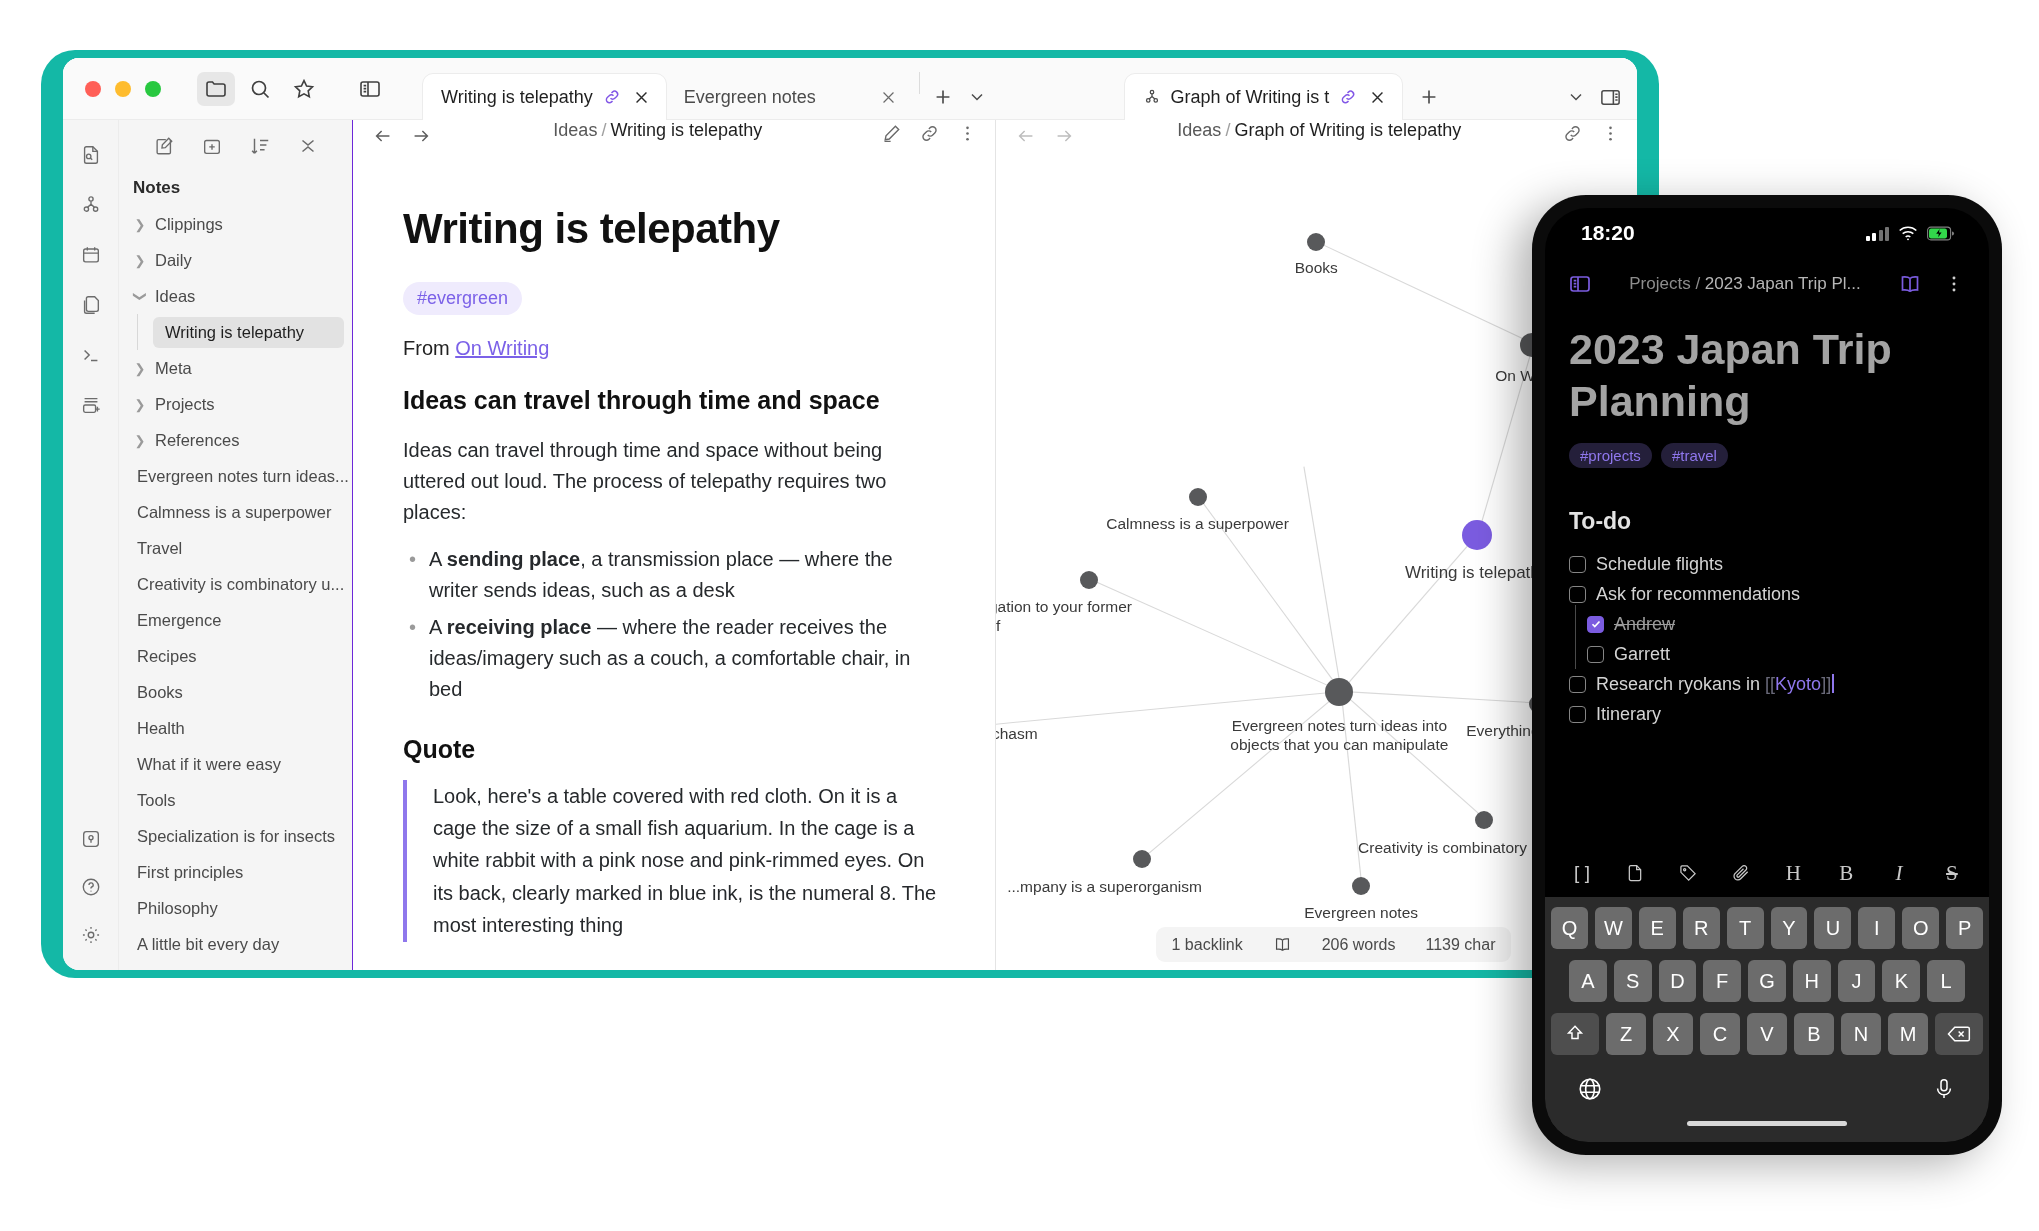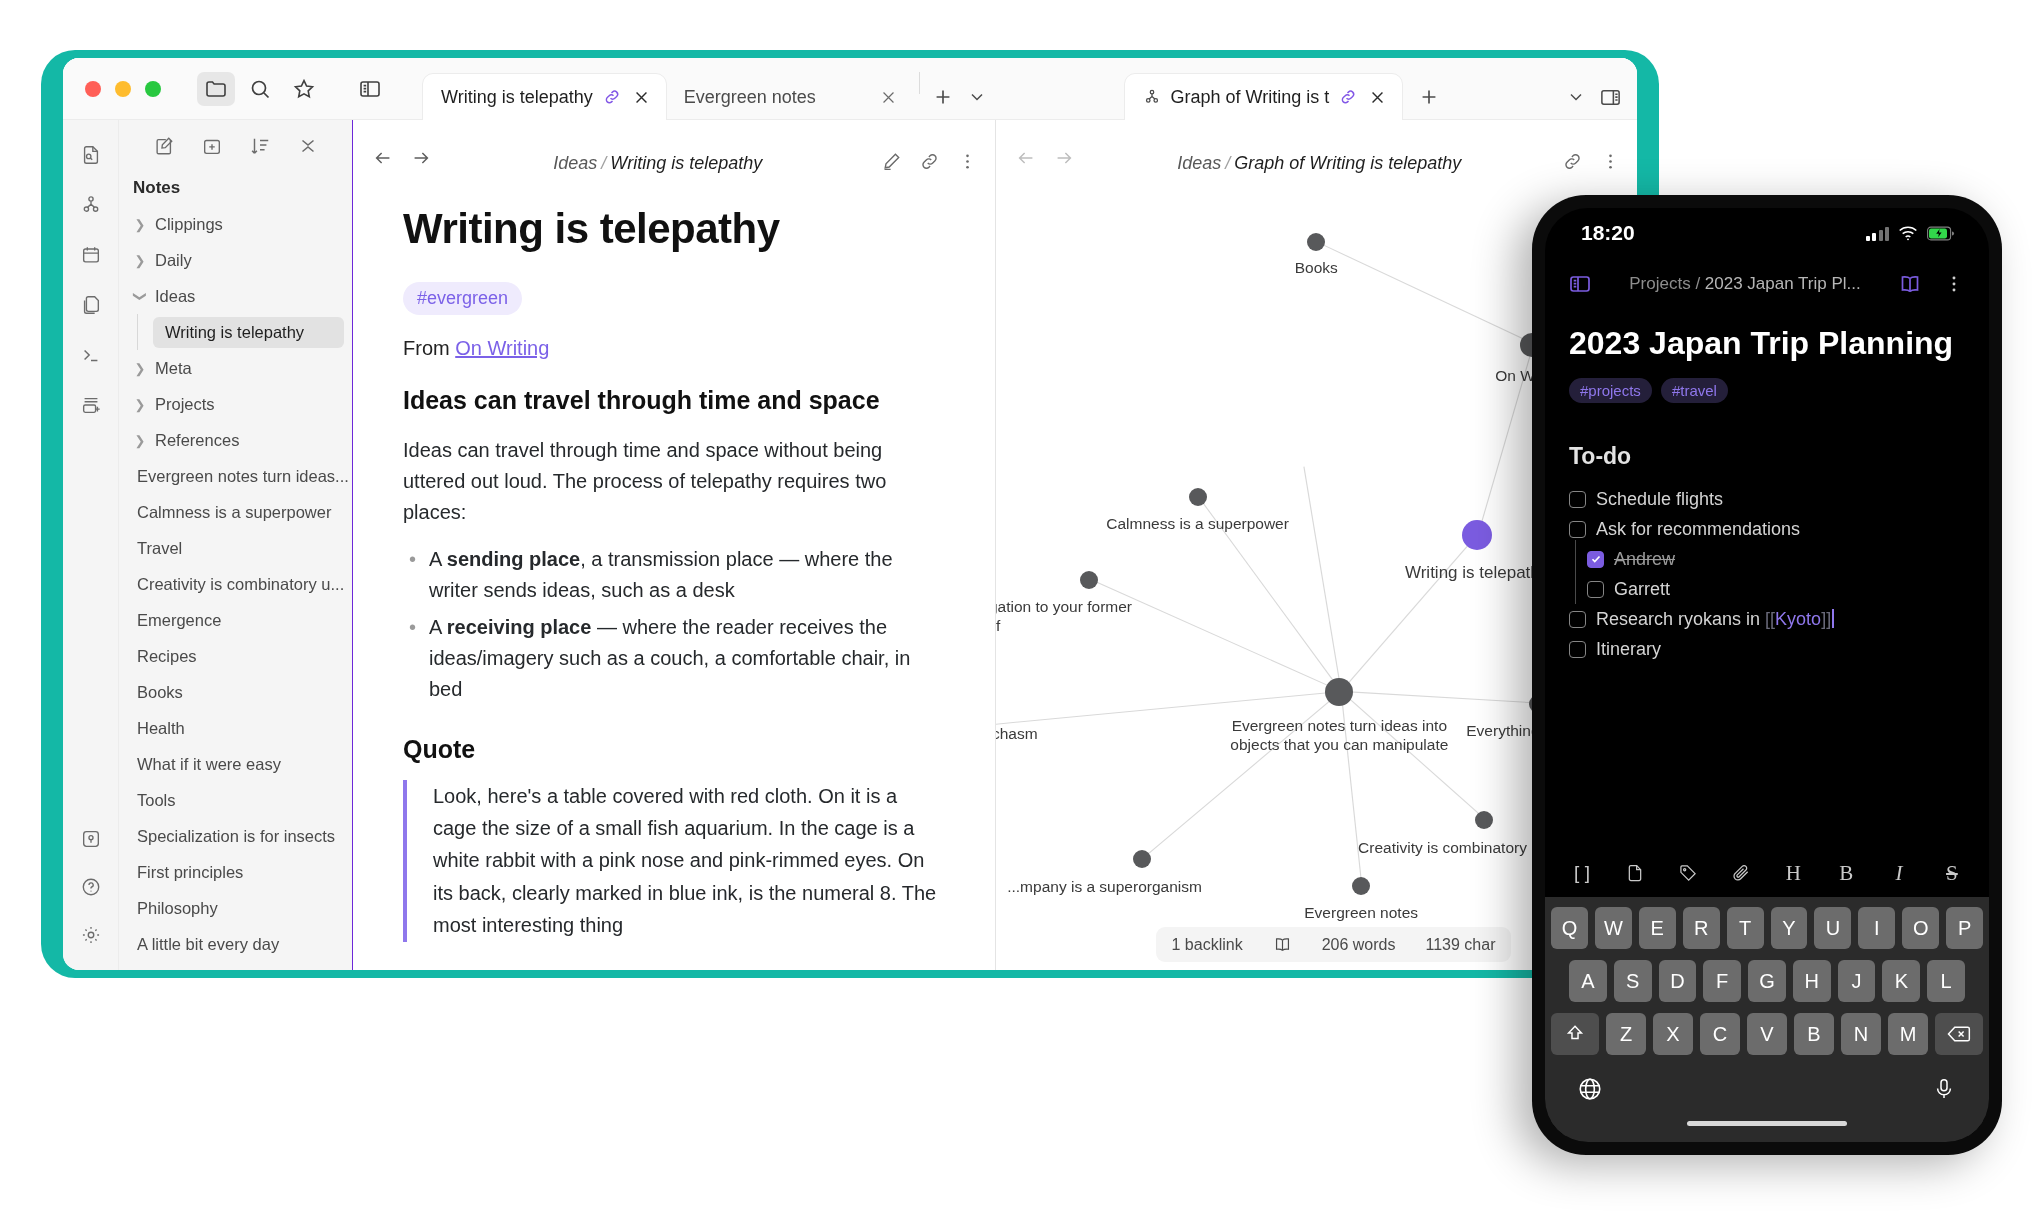--- a/index.html
+++ b/index.html
@@ -98,22 +98,22 @@
   .ex-child .guide { width: 1px; height:36px; background:#d8d8d8; margin-right: 15px; }
   .ex-child .pill {
     background:#e2e2e2; border-radius:6px; padding: 6px 12px;
     font-size:16.5px; color:#1f1f1f; flex:1; margin-right: 8px; white-space:nowrap;
     overflow:hidden; text-overflow:ellipsis;
   }
 
   
   .editor { flex: 1 1 0; min-width:0; display:flex; flex-direction:column; border-right:1px solid #e4e4e4; background:#fff; }
   .pane-head {
-    height: 54px; display:flex; align-items:flex-end; gap: 6px; padding: 0 14px;
-    font-size: 18px; color:#3b3b3b;font-style:italic;
+    height: 54px; display:flex; align-items:flex-start; gap: 6px; padding: 0 14px;
+    font-size: 18px; color:#3b3b3b;
   }
   .nav-btn { width:32px; height:32px; display:flex; align-items:center; justify-content:center; color:#5d5d5d; }
   .crumb { flex:1; text-align:center; font-size:18px; color:#585858; white-space:nowrap; overflow:hidden; }
   .crumb .cur { color:#1f1f1f; }
   .crumb .sl { color:#a0a0a0; padding: 0 4px; }
   .head-icons { display:flex; align-items:center; gap: 12px; color:#6a6a6a; }
   .head-icons .hi { width:26px; height:26px; display:flex; align-items:center; justify-content:center; }
 
   .doc { flex:1; overflow:hidden; padding: 30px 50px 0 50px; }
   .doc h1 { font-size: 42px; line-height:1.18; color:#111; letter-spacing:-0.5px; font-weight:bold; }
@@ -177,21 +177,21 @@
   .ph-toolbar {
     height: 52px; flex:0 0 52px; display:flex; align-items:center;
     padding: 0 20px; gap: 14px;
   }
   .ph-toolbar .pcrumb { flex:1; text-align:center; font-size:17px; color:#8d8d8d; white-space:nowrap; overflow:hidden;}
   .ph-toolbar .pcrumb .pc-cur { color:#b6b6b6; }
   .pic { width:30px; height:30px; display:flex; align-items:center; justify-content:center; color:#7b5ce0; }
   .pic.dots { color:#cfcfcf; }
 
   .ph-body { flex:1; padding: 14px 24px 0 24px; overflow:hidden; }
-  .ph-title { font-size: 32px; line-height:1.2; color:#ffffff; font-weight:bold; }
+  .ph-title { font-size: 43px; line-height:1.2; color:#a3a3a3; font-weight:bold; }
   .ph-tags { display:flex; gap: 9px; margin-top: 16px; }
   .ph-tag { background:#241f3a; color:#8f77ec; border-radius: 999px; padding: 4px 11px; font-size:15px; }
   .ph-h2 { margin-top: 40px; font-size: 23px; color:#e3e3e3; font-weight:bold; }
   .todo { margin-top: 14px; }
   .todo-row { display:flex; align-items:center; gap: 10px; height: 30px; font-size:18px; color:#d4d4d4; }
   .todo-row.sub { padding-left: 18px; position:relative; }
   .todo-row.sub::before { content:""; position:absolute; left:6px; top:-4px; width:1px; height:34px; background:#4a4a4a; }
   .cbx { width: 17px; height:17px; border:1.6px solid #858585; border-radius:4px; flex:0 0 17px; }
   .cbx.checked { background:#7b5ce0; border-color:#7b5ce0; display:flex; align-items:center; justify-content:center; }
   .done { text-decoration: line-through; color:#9b9b9b; }

